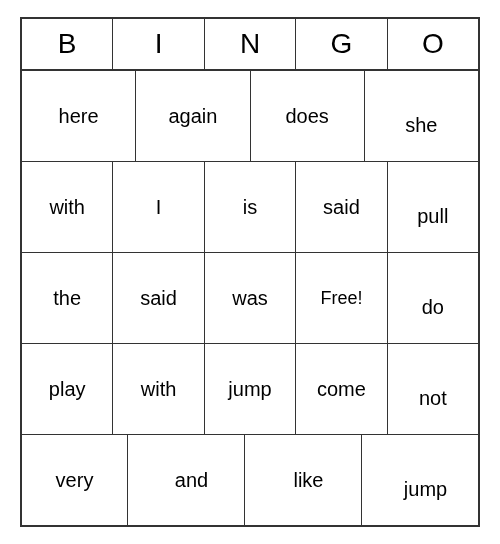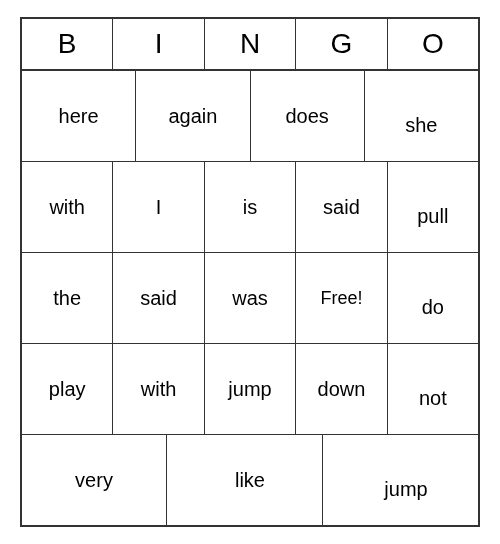--- a/index.html
+++ b/index.html
@@ -112,22 +112,23 @@
         <div class="bingo-cell">the</div>
         <div class="bingo-cell">said</div>
         <div class="bingo-cell">was</div>
         <div class="bingo-cell free-cell">Free!</div>
         <div class="bingo-cell">do</div>
       </div>
       <div class="bingo-row">
         <div class="bingo-cell">play</div>
         <div class="bingo-cell">with</div>
         <div class="bingo-cell">jump</div>
-        <div class="bingo-cell">down</div>
+        <div class="bingo-cell">come</div>
         <div class="bingo-cell">not</div>
       </div>
       <div class="bingo-row">
         <div class="bingo-cell">very</div>
+        <div class="bingo-cell">and</div>
         <div class="bingo-cell">like</div>
         <div class="bingo-cell">jump</div>
       </div>
     </div>
 </div>
 
 </body></html>

